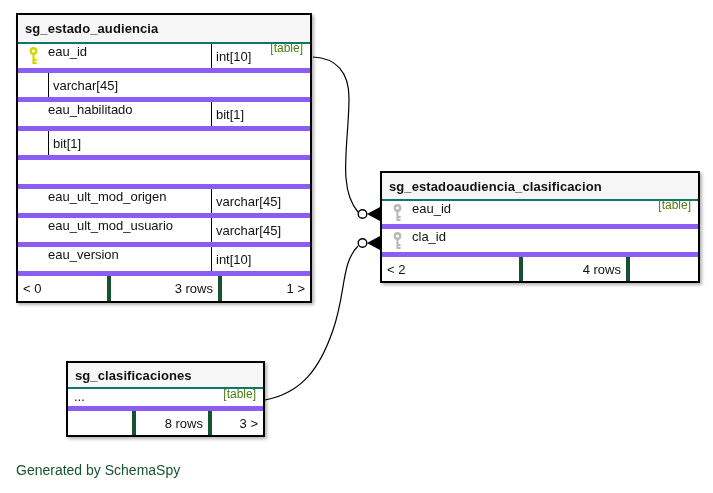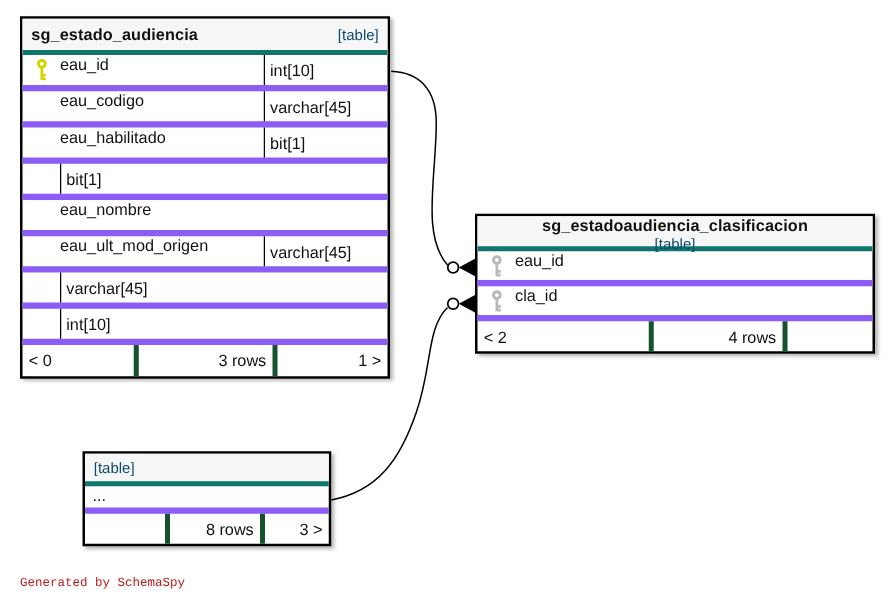--- a/index.html
+++ b/index.html
@@ -8,25 +8,25 @@
     font-family:"Liberation Sans","DejaVu Sans",sans-serif; color:#111;
     overflow:hidden;
   }
   .db-table {
     position:absolute; background:#fff; border:2px solid #000;
     box-shadow:2px 2px 3px rgba(0,0,0,0.30);
     box-sizing:border-box; font-size:13px;
   }
   .tbl-header {
     display:flex; justify-content:space-between; align-items:center;
-    background:#f6f6f6; border-bottom:4px solid #0f766e;
+    background:#f6f6f6; border-bottom:2px solid #0f766e;
     padding:0 7px; box-sizing:border-box;
   }
   .tbl-name { font-weight:bold; font-size:13px; letter-spacing:0.1px; }
-  .tbl-badge { font-size:12px; color:#0c4a6e; }
+  .tbl-badge { font-size:12px; color:#4d7c0f;margin-top:38px; }
   .col-row { display:flex; border-bottom:5px solid #8b5cf6; box-sizing:border-box; }
   .col-row:last-of-type { border-bottom:1px solid #000; }
   .icon-cell { width:30px; display:flex; justify-content:center; align-items:center; flex:none; }
   .name-cell { flex:1; padding-right:4px; white-space:nowrap; overflow:hidden; }
   .type-cell {
     width:99px; flex:none; align-self:stretch; display:flex; align-items:center;
     border-left:1px solid #000; padding-left:4px; box-sizing:border-box; white-space:nowrap;
   }
   .tbl-footer { display:flex; box-sizing:border-box; }
   .f-cell {
@@ -40,21 +40,21 @@
   #t1 { left:16px; top:13px; width:296px; }
   #t1 .tbl-header { height:29px; }
   #t1 .col-row { height:29px; }
   #t1 .tbl-footer { height:25px; }
   #t1 .f-cell:nth-child(1) { width:89px; }
   #t1 .f-cell:nth-child(2) { width:111px; }
   #t1 .f-cell:nth-child(3) { flex:1; }
 
   
   #t2 { left:380px; top:171px; width:320px; }
-  #t2 .tbl-header { height:28px;flex-direction:column; }
+  #t2 .tbl-header { height:28px; }
   #t2 .col-row { height:28px; }
   #t2 .tbl-footer { height:24px; }
   #t2 .f-cell:nth-child(1) { width:137px; }
   #t2 .f-cell:nth-child(2) { width:107px; }
   #t2 .f-cell:nth-child(3) { flex:1; }
 
   
   #t3 { left:66px; top:361px; width:199px; }
   #t3 .tbl-header { height:26px; }
   #t3 .col-row { height:22px; }
@@ -65,21 +65,21 @@
   #t3 .f-cell:nth-child(3) { flex:1; }
 
   .wires {
     position:absolute; left:0; top:0; pointer-events:none;
   }
   .wires path { fill:none; stroke:#000; stroke-width:1.2px; }
   .wires circle { fill:#fff; stroke:#000; stroke-width:1.4px; }
   .wires polygon { fill:#000; }
 
   .gen-note {
-    position:absolute; left:16px; top:462px; font-size:10px; color:#b91c1c;font-family:Liberation Mono, monospace;
+    position:absolute; left:16px; top:462px; font-size:14px; color:#14532d;
   }
   .key-svg { display:block; }
 </style>
 </head>
 <body>
 
 <div class="canvas">
 
   <svg class="wires" width="713" height="493">
     <path d="M 313 57 C 336 58 349 72 349 98 C 349 142 337 188 358 212"></path>
@@ -101,47 +101,47 @@
         <svg class="key-svg" width="11" height="18" viewBox="0 0 11 18">
           <circle cx="5.5" cy="4" r="2.7" fill="none" stroke="#d4d400" stroke-width="2.4"></circle>
           <path d="M5.5 6.8 L5.5 17 M5.5 13 L8.6 13 M5.5 16 L8.6 16" stroke="#d4d400" stroke-width="2.2" fill="none"></path>
         </svg>
       </span>
       <span class="name-cell">eau_id</span>
       <span class="type-cell">int[10]</span>
     </div>
     <div class="col-row">
       <span class="icon-cell"></span>
-      <span class="name-cell">eau_codigo</span>
       <span class="type-cell">varchar[45]</span>
     </div>
     <div class="col-row">
       <span class="icon-cell"></span>
       <span class="name-cell">eau_habilitado</span>
       <span class="type-cell">bit[1]</span>
     </div>
     <div class="col-row">
       <span class="icon-cell"></span>
       <span class="type-cell">bit[1]</span>
     </div>
     <div class="col-row">
       <span class="icon-cell"></span>
-      <span class="name-cell">eau_nombre</span>
     </div>
     <div class="col-row">
       <span class="icon-cell"></span>
       <span class="name-cell">eau_ult_mod_origen</span>
       <span class="type-cell">varchar[45]</span>
     </div>
     <div class="col-row">
       <span class="icon-cell"></span>
+      <span class="name-cell">eau_ult_mod_usuario</span>
       <span class="type-cell">varchar[45]</span>
     </div>
     <div class="col-row">
       <span class="icon-cell"></span>
+      <span class="name-cell">eau_version</span>
       <span class="type-cell">int[10]</span>
     </div>
 
     <div class="tbl-footer">
       <span class="f-cell">&lt; 0</span>
       <span class="f-cell right">3 rows</span>
       <span class="f-cell right">1 &gt;</span>
     </div>
   </div>
 
@@ -172,20 +172,21 @@
 
     <div class="tbl-footer">
       <span class="f-cell">&lt; 2</span>
       <span class="f-cell right">4 rows</span>
       <span class="f-cell right"></span>
     </div>
   </div>
 
   <div class="db-table" id="t3">
     <div class="tbl-header">
+      <span class="tbl-name">sg_clasificaciones</span>
       <span class="tbl-badge">[table]</span>
     </div>
 
     <div class="col-row">
       <span class="name-cell">...</span>
     </div>
 
     <div class="tbl-footer">
       <span class="f-cell"></span>
       <span class="f-cell right">8 rows</span>

